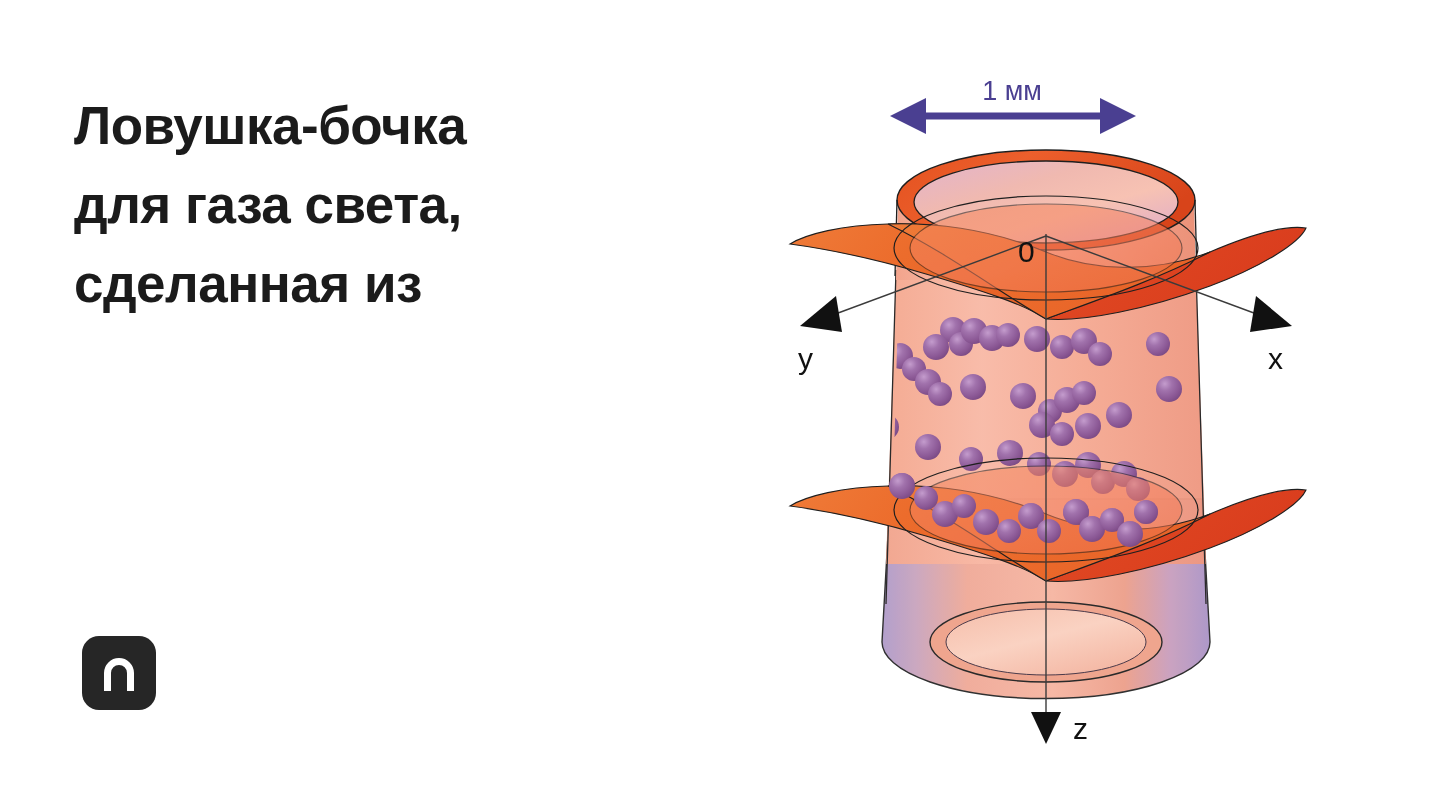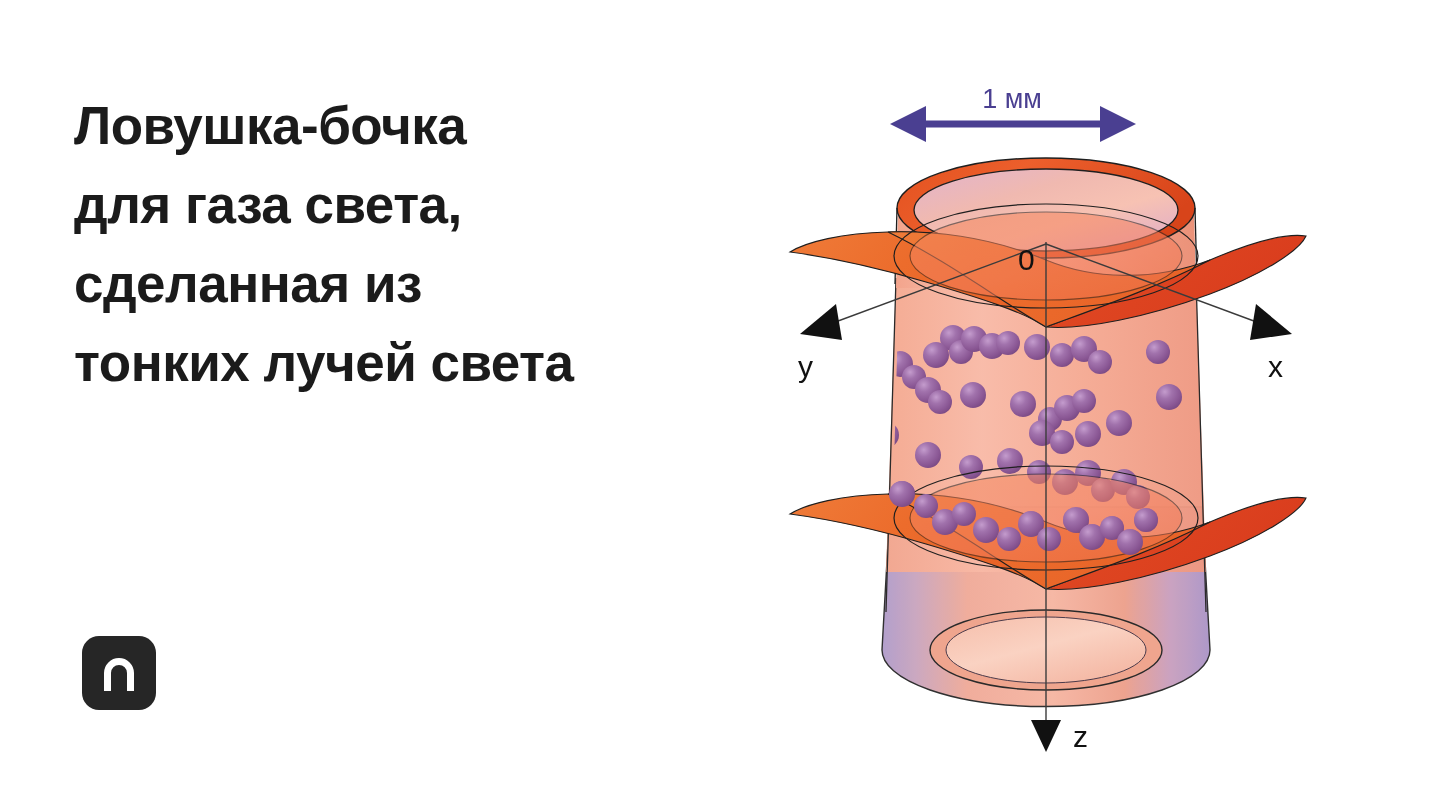--- a/index.html
+++ b/index.html
@@ -46,21 +46,21 @@
     left: 82px;
     top: 636px;
     width: 74px;
     height: 74px;
   }
 
   
   #illustration {
     position: absolute;
     left: 740px;
-    top: 52px;
+    top: 44px;
     width: 620px;
     height: 710px;
   }
   #illustration svg {
     display: block;
     width: 620px;
     height: 710px;
   }
 
   .dim-label {
@@ -81,21 +81,20 @@
 </style>
 </head>
 <body>
 
 <div id="page">
 
   <div id="headline">
     <span class="line">Ловушка-бочка</span>
     <span class="line">для газа света,</span>
     <span class="line">сделанная из</span>
-    <span class="line">тонких лучей света</span>
   </div>
 
   <div id="logo">
     <svg viewBox="0 0 74 74" width="74" height="74" aria-hidden="true">
       <rect x="0" y="0" width="74" height="74" rx="17" ry="17" fill="#262626"></rect>
       <path d="M22 55 L22 37 A15 15 0 0 1 52 37 L52 55 L45 55 L45 37 A8 8 0 0 0 29 37 L29 55 Z" fill="#ffffff"></path>
     </svg>
   </div>
 
   <div id="illustration">

